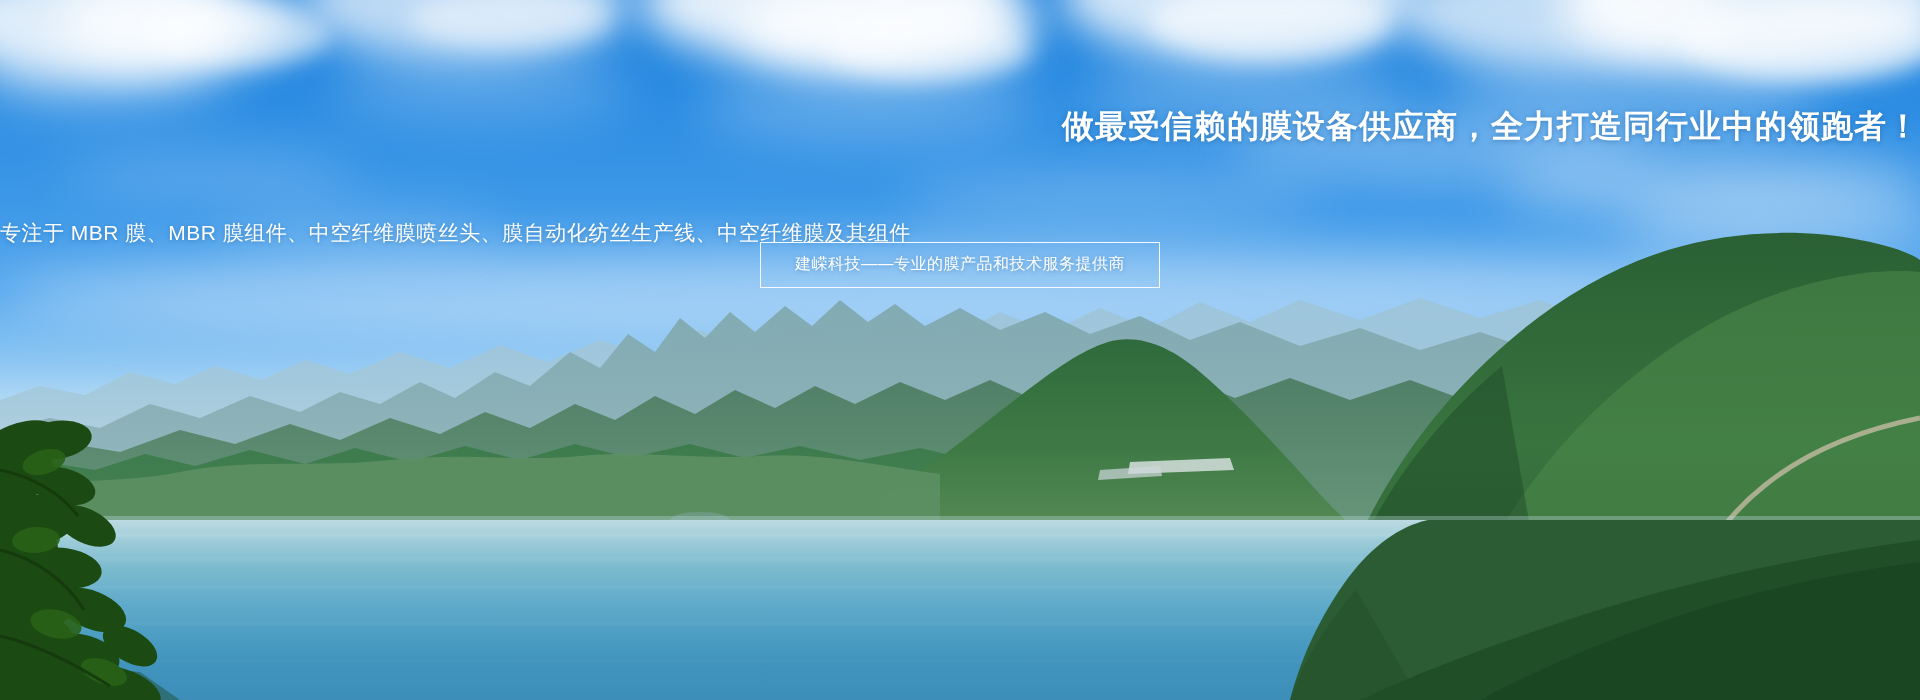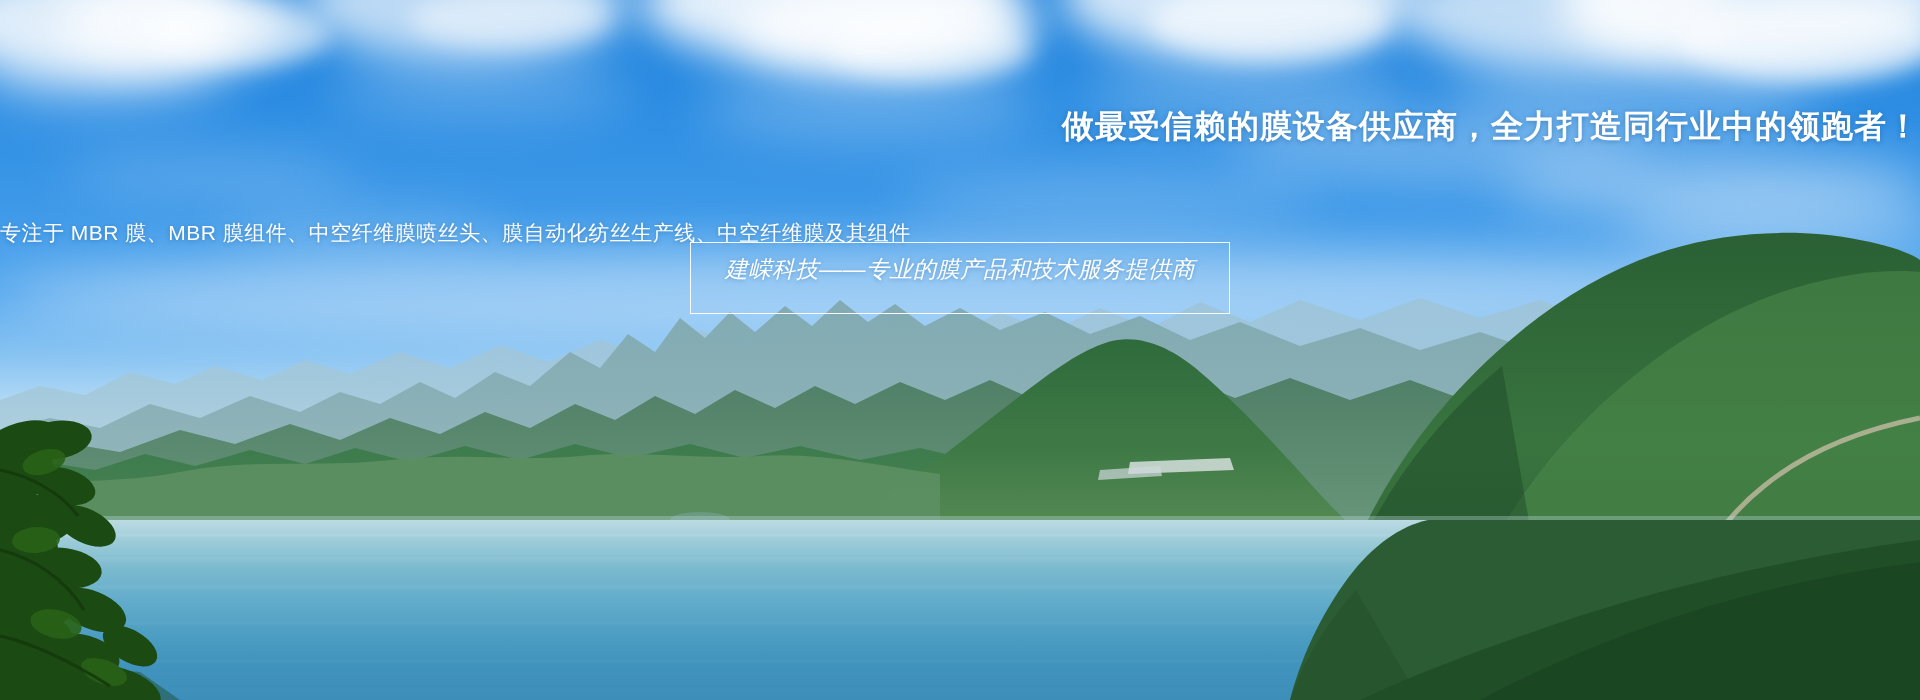--- a/index.html
+++ b/index.html
@@ -25,24 +25,24 @@
   
   .copy{position:absolute;left:0;top:0;width:1920px;height:700px;z-index:40;}
   .headline{position:absolute;top:101px;left:0;width:1920px;text-align:right;
             font-size:32px;font-weight:bold;color:#ffffff;letter-spacing:1px;
             line-height:50px;white-space:nowrap;
             text-shadow:0 1px 5px rgba(20,80,140,.45);}
   .subtitle{position:absolute;top:218px;left:0;width:1920px;
             font-size:21px;color:#ffffff;letter-spacing:.5px;line-height:30px;
             white-space:nowrap;text-shadow:0 1px 4px rgba(20,80,140,.40);}
   .tagwrap{position:absolute;top:242px;left:0;width:1920px;text-align:center;}
-  .tagbox{display:inline-block;margin-top:0;padding:11px 34px 28px;
+  .tagbox{display:inline-block;margin-top:0;padding:11px 34px 12px;
           border:1px solid rgba(255,255,255,.92);
-          font-size:23px;color:#ffffff;letter-spacing:.5px;white-space:nowrap;
-          text-shadow:0 1px 4px rgba(20,80,140,.35);font-style:italic;}
+          font-size:16px;color:#ffffff;letter-spacing:.5px;white-space:nowrap;
+          text-shadow:0 1px 4px rgba(20,80,140,.35);}
 </style>
 </head>
 <body>
 
 <div class="banner">
 
   <div class="sky"></div>
 
   <div>
     <div class="cloud soft" style="left:-60px;top:-40px;width:300px;height:120px;opacity:.85;"></div>

